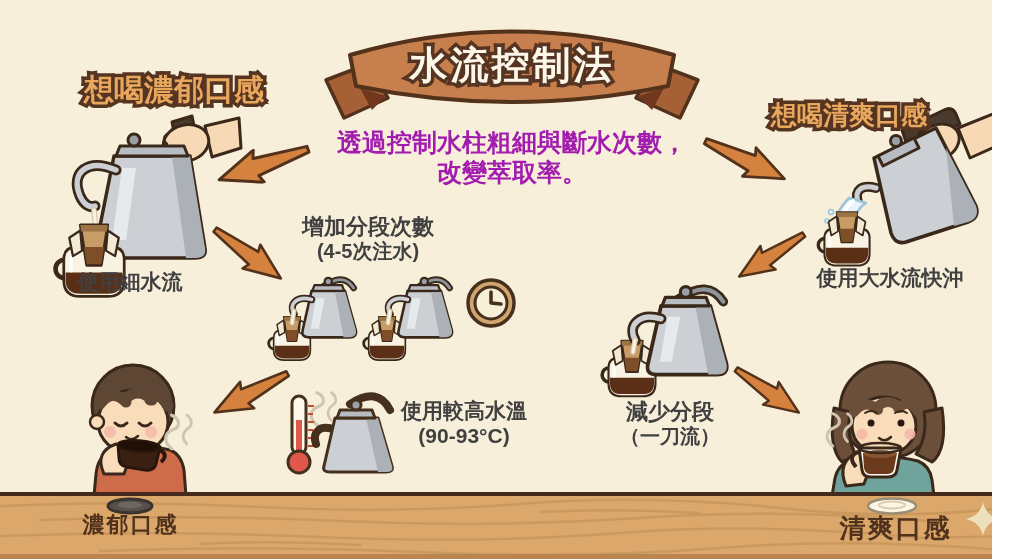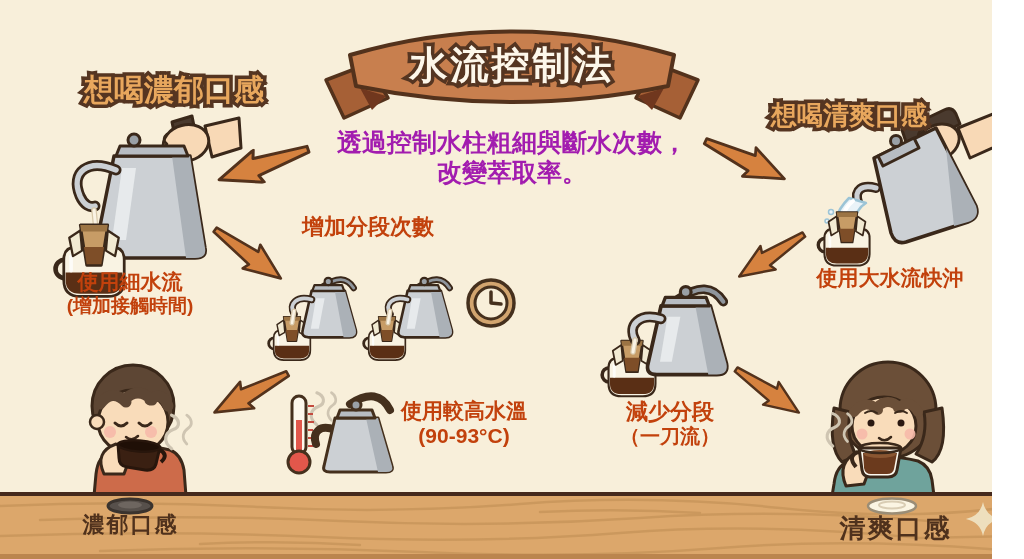--- a/index.html
+++ b/index.html
@@ -1,19 +1,19 @@
 <!DOCTYPE html>
 <html><head>
 <meta charset="utf-8">
 <style>
   html,body{margin:0;padding:0;}
   #stage{position:relative;width:992px;height:559px;background:#f8efda;overflow:hidden;
          font-family:"Liberation Sans",sans-serif;}
   .art{position:absolute;left:0;top:0;}
-  .txt{position:absolute;font-weight:700;text-align:center;color:#c2410c;
+  .txt{position:absolute;font-weight:700;text-align:center;color:#404040;
        font-family:"Liberation Sans",sans-serif;line-height:1.18;}
   .stroke-pair{position:absolute;text-align:center;font-weight:700;
        font-family:"Liberation Sans",sans-serif;}
   .stroke-pair .stroke{position:absolute;left:0;right:0;top:0;color:transparent;
        -webkit-text-stroke:7px #553521;}
   .stroke-pair .fill{position:relative;color:#e8a75d;}
   .banner-t .fill{color:#fdf7ea;}
   .center-note{color:#a21caf;}
   .result{color:#4f311c;letter-spacing:2px;}
 </style>
@@ -236,25 +236,25 @@
   <span class="fill">想喝清爽口感</span>
 </div>
 
 <div class="txt center-note" style="left:262px;top:128px;width:500px;font-size:25px;">
   <div>透過控制水柱粗細與斷水次數，</div>
   <div>改變萃取率。</div>
 </div>
 
 <div class="txt" style="left:30px;top:270px;width:200px;font-size:21px;">
   <div>使用細水流</div>
-  <div style="font-size:19px;">(增加接觸時間)</div>
 </div>
 
 <div class="txt" style="left:262px;top:214px;width:212px;font-size:22px;">
   <div>增加分段次數</div>
+  <div style="font-size:20px;">(4-5次注水)</div>
 </div>
 
 <div class="txt" style="left:388px;top:399px;width:152px;font-size:21px;">
   <div>使用較高水溫</div>
   <div>(90-93°C)</div>
 </div>
 
 <div class="txt" style="left:795px;top:266px;width:190px;font-size:21px;">
   <div>使用大水流快沖</div>
 </div>

